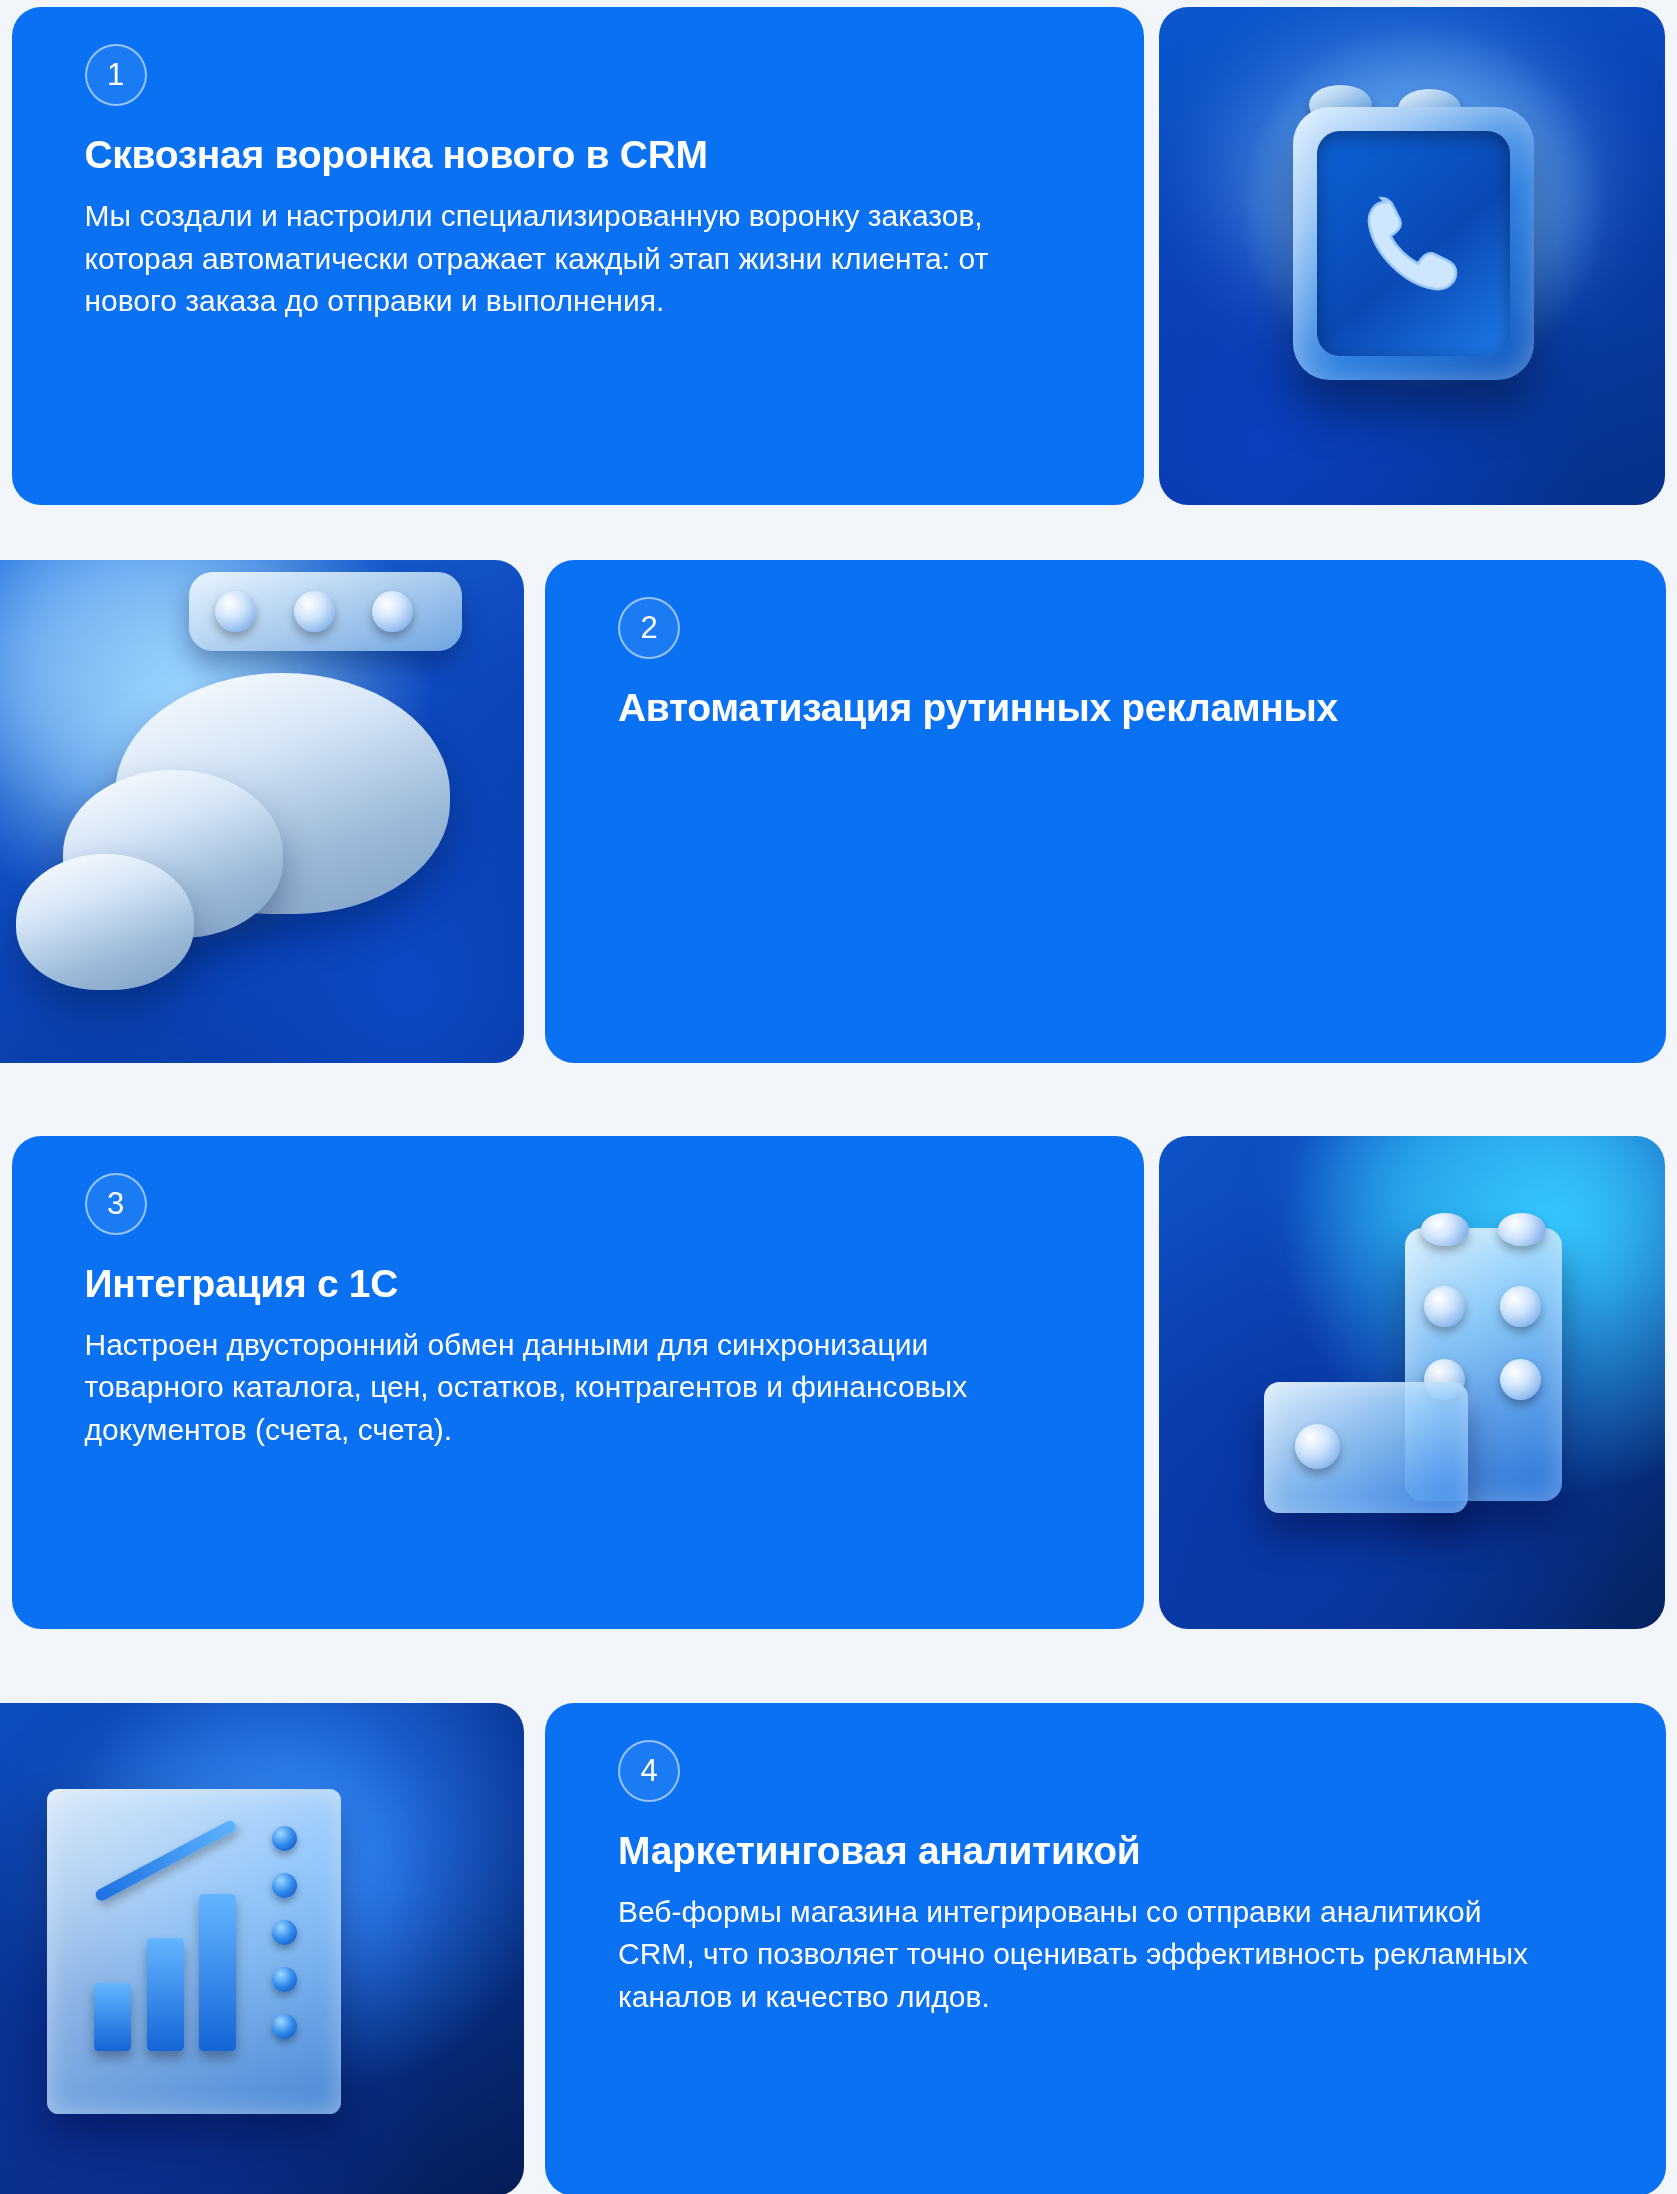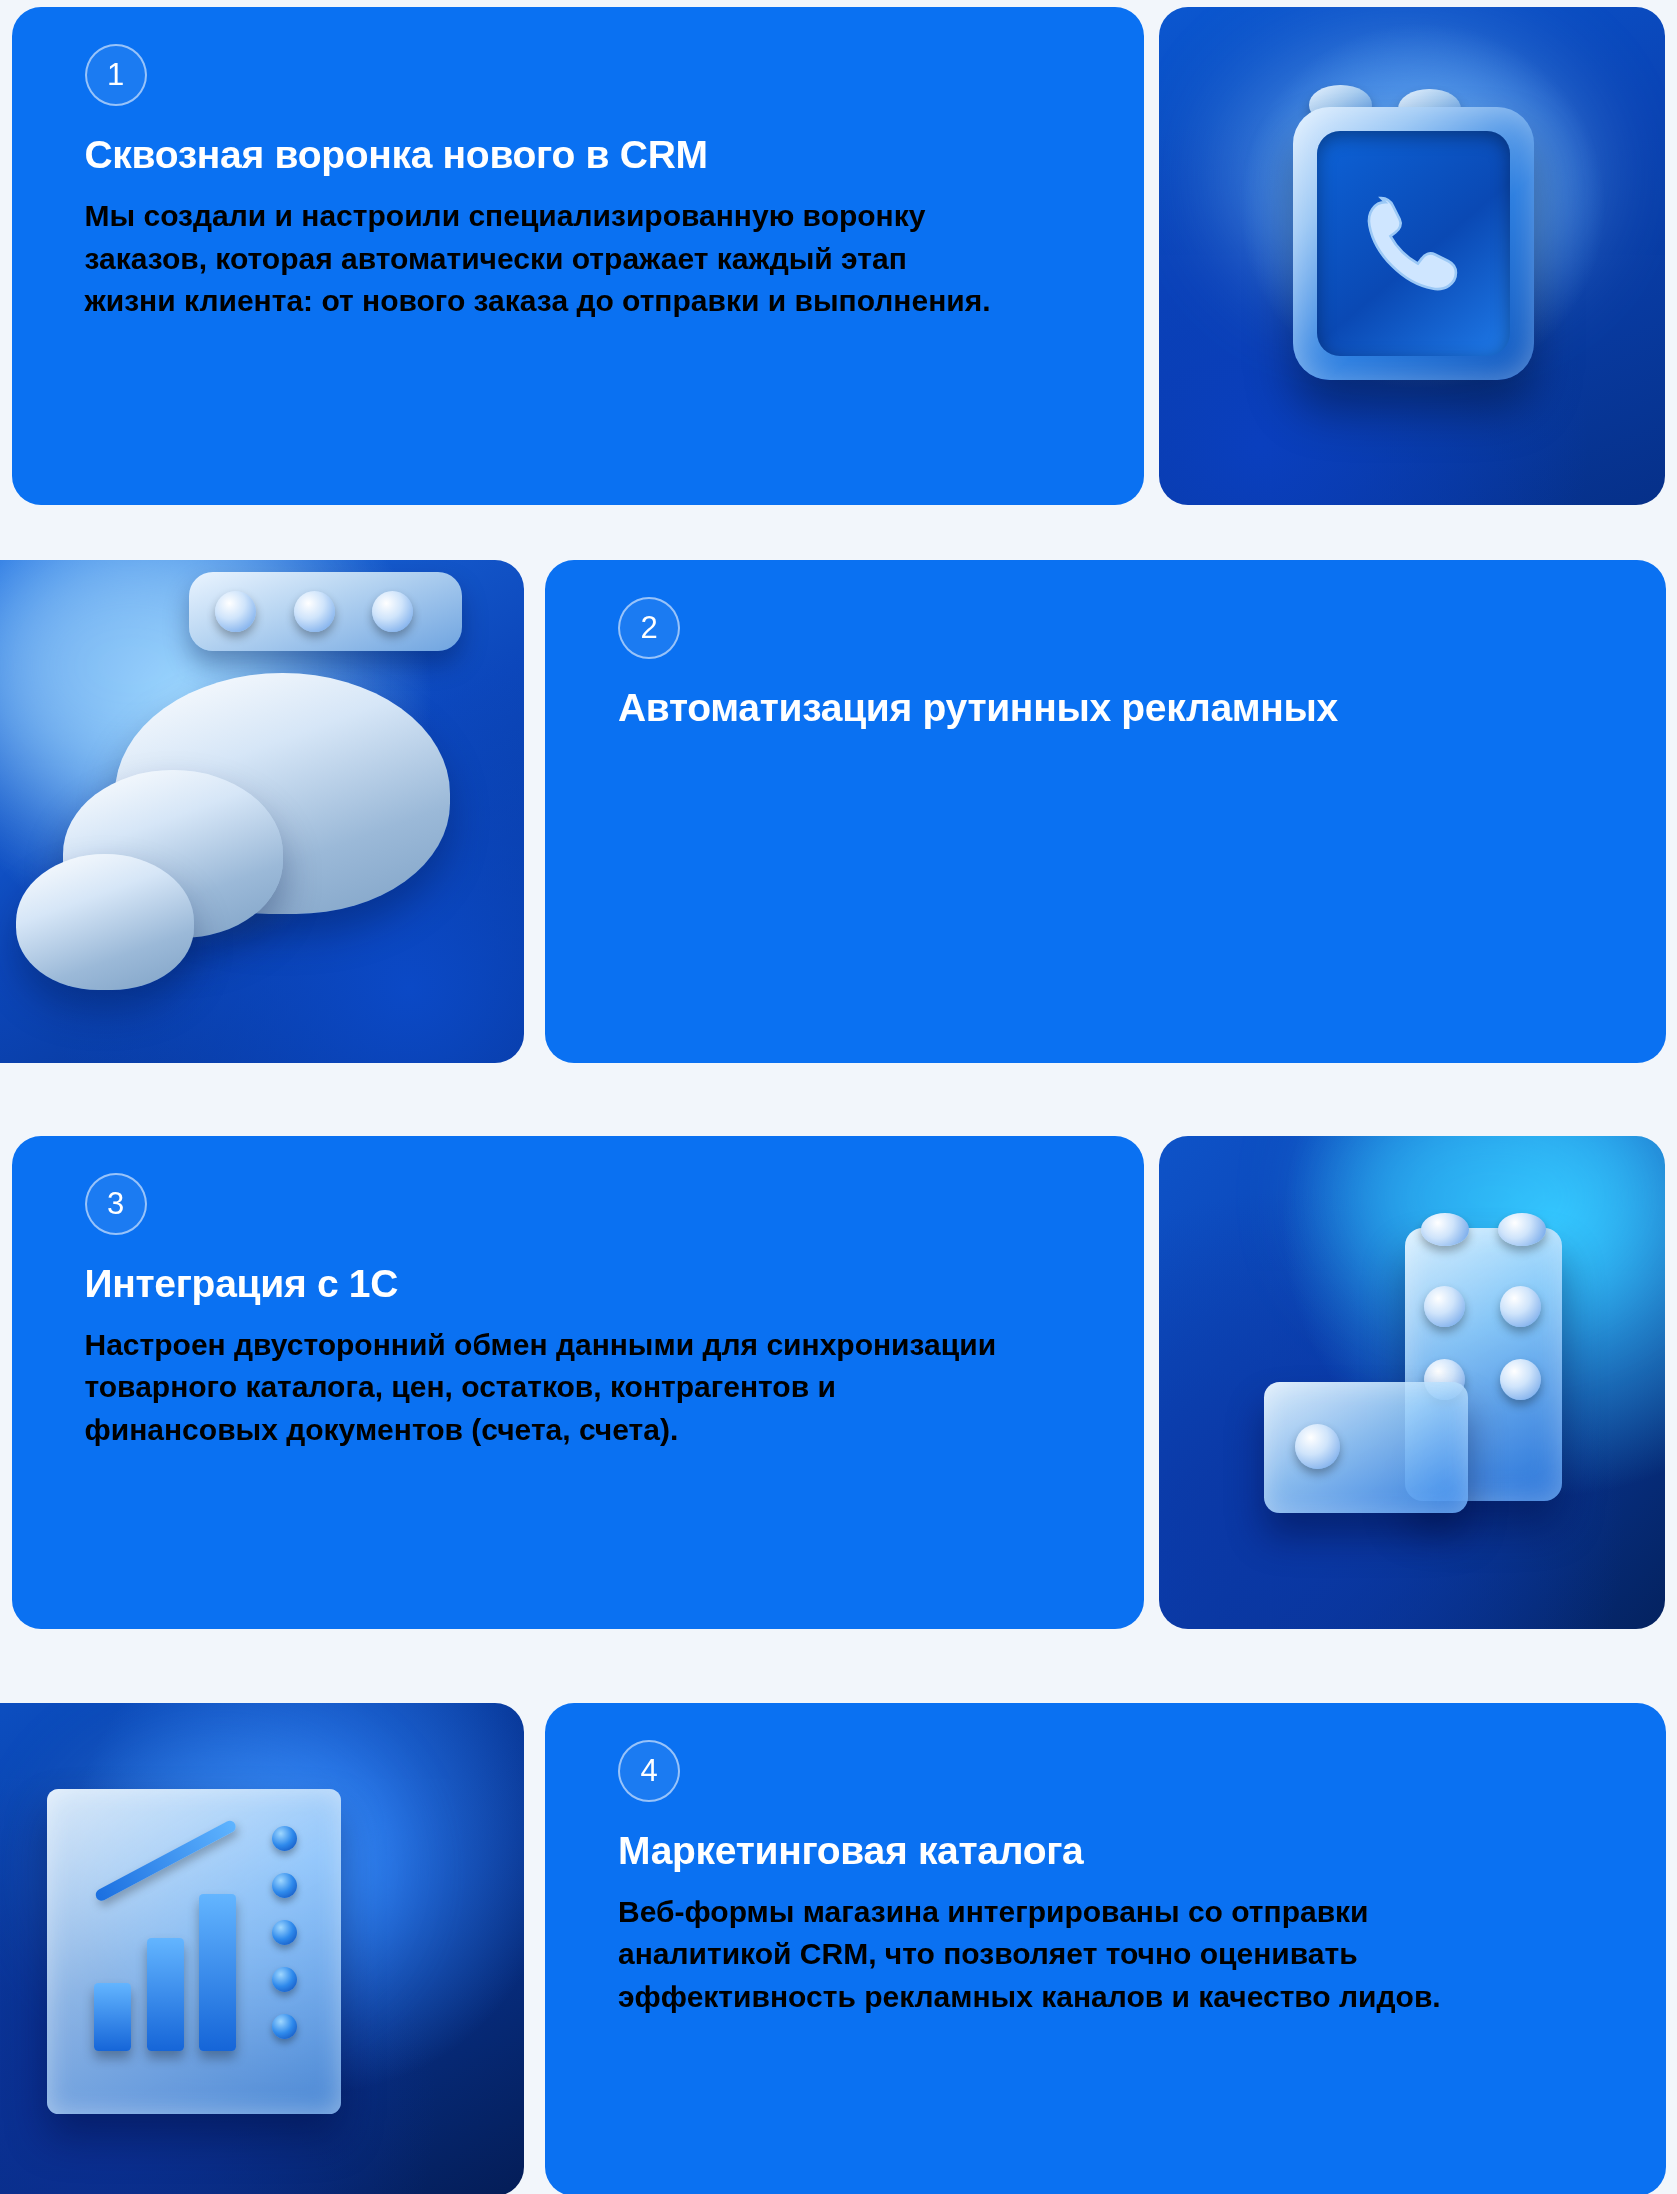--- a/index.html
+++ b/index.html
@@ -63,25 +63,25 @@
   .card-title {
     color: #ffffff;
     font-size: 39px;
     font-weight: bold;
     line-height: 1.12;
     margin-top: 27px;
     letter-spacing: -0.3px;
   }
 
   .card-text {
-    color: #000000;
+    color: #ffffff;
     font-size: 30px;
     line-height: 1.42;
     margin-top: 18px;
-    font-weight: 700;
+    font-weight: 400;
     max-width: 912px;
   }
 
   
   .image-panel {
     border-radius: 29px;
     position: relative;
     overflow: hidden;
     background: #0d2f86;
   }
@@ -328,20 +328,20 @@
           <div class="dot-col" style="left:225px; top:131px;"></div>
           <div class="dot-col" style="left:225px; top:178px;"></div>
           <div class="dot-col" style="left:225px; top:225px;"></div>
         </div>
       </div>
     </div>
 
     <div class="card" style="margin-left:21px; width:1121px; height:493px;">
       <div class="card-inner">
         <div class="badge">4</div>
-        <div class="card-title">Маркетинговая каталога</div>
+        <div class="card-title">Маркетинговая аналитикой</div>
         <div class="card-text">Веб-формы магазина интегрированы со отправки аналитикой CRM, что позволяет точно оценивать эффективность рекламных каналов и качество лидов.</div>
       </div>
     </div>
   </div>
 
 </div>
 
 
 </body></html>

